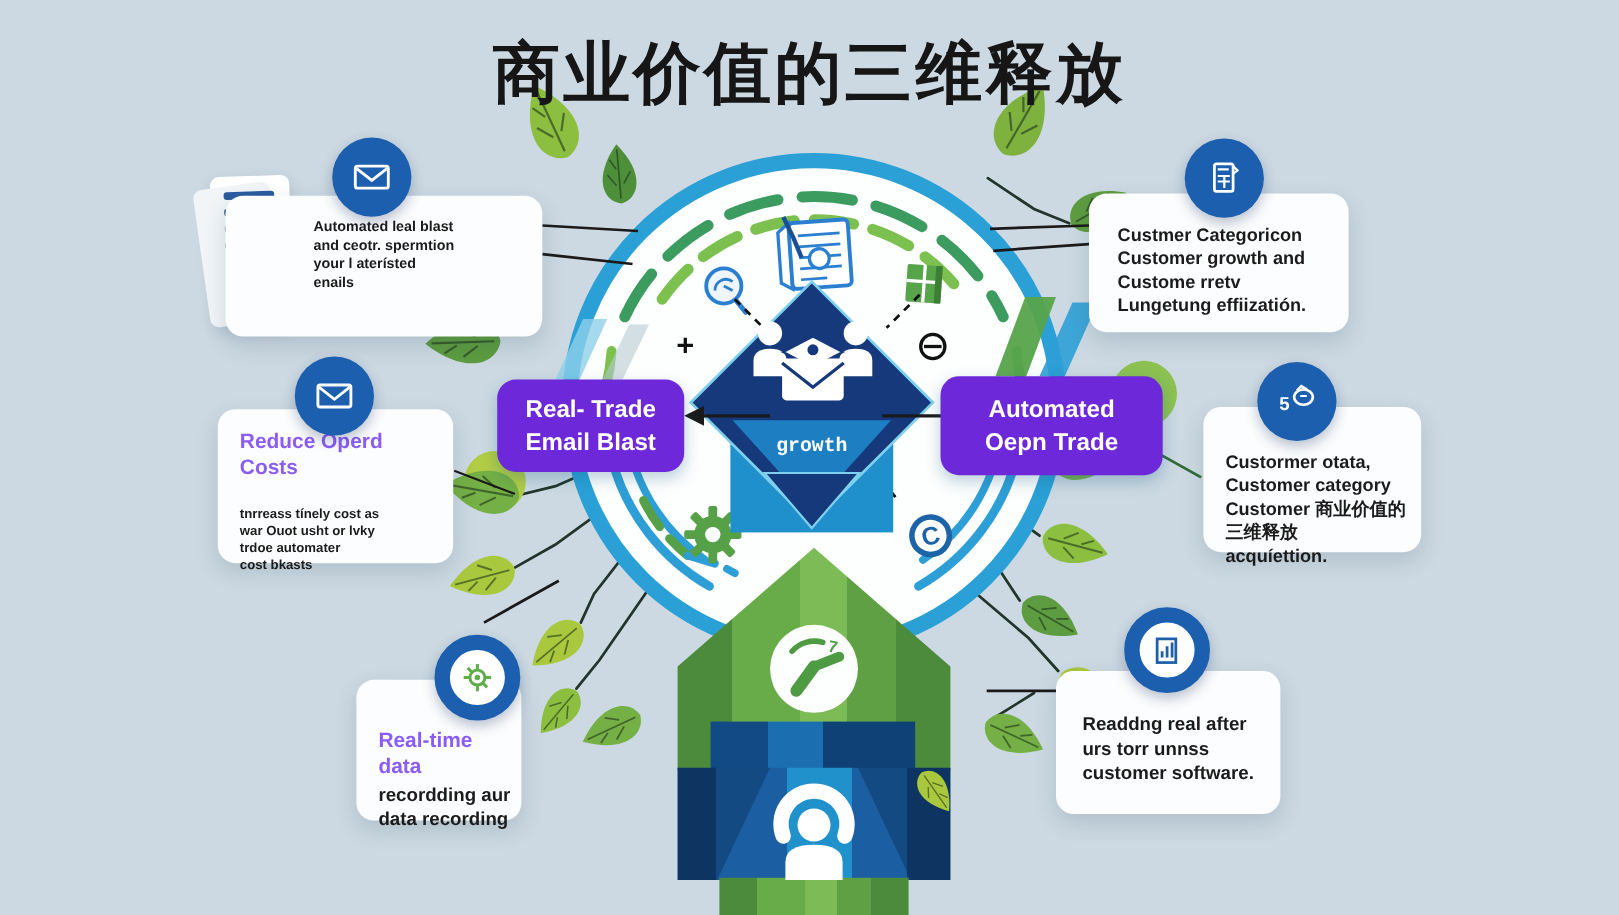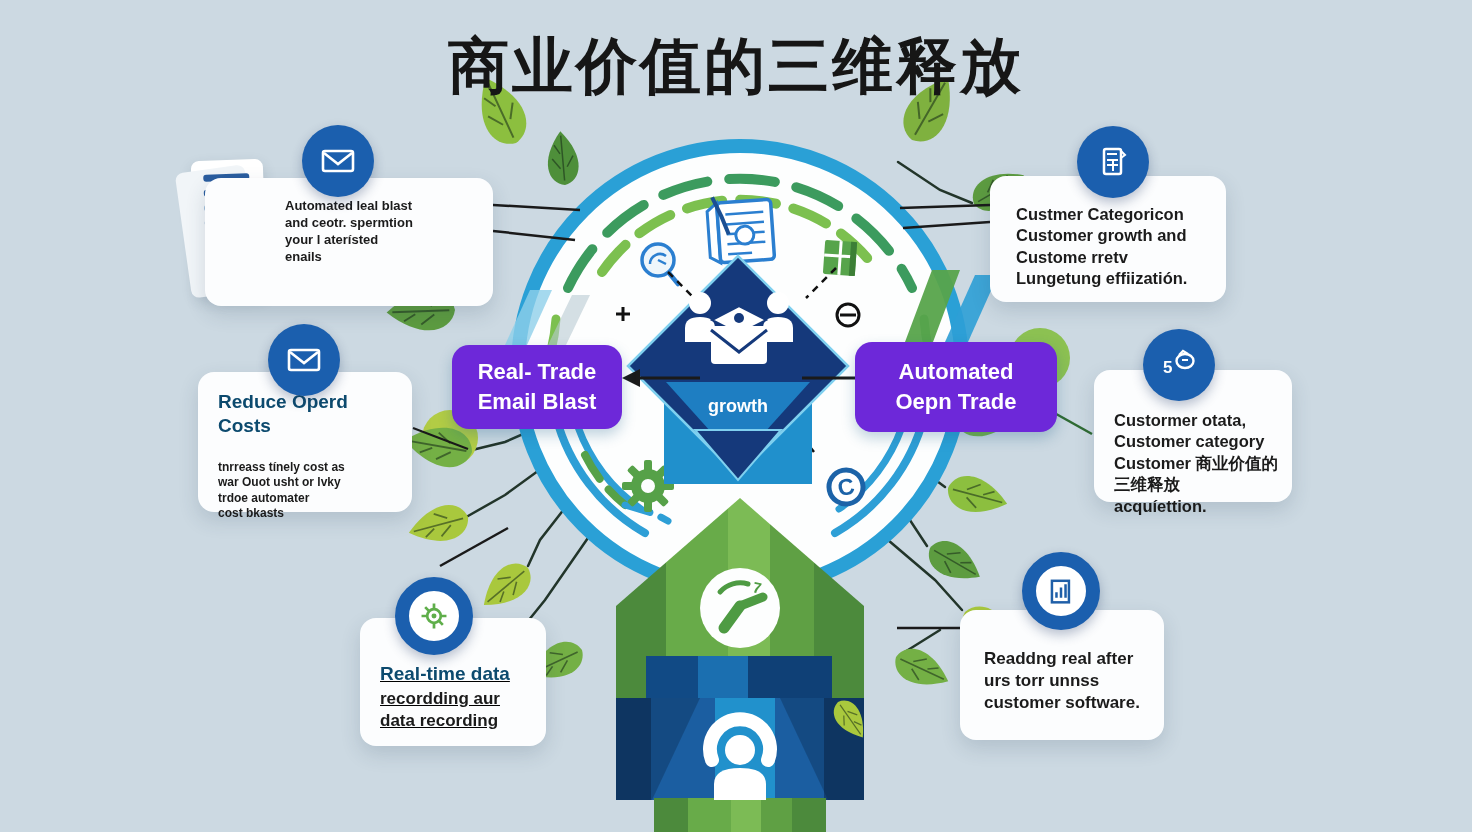--- a/index.html
+++ b/index.html
@@ -4,21 +4,21 @@
 <style>
   html,body{margin:0;padding:0;}
   body{font-family:"Liberation Sans",sans-serif;}
   .canvas{position:relative;width:1472px;height:832px;background:#ccd9e2;overflow:hidden;}
   .scene{position:absolute;left:0;top:0;z-index:1;}
   .page-title{position:absolute;left:0;right:0;top:26px;margin:0;text-align:center;
     font-size:61px;font-weight:700;color:#161616;letter-spacing:3px;z-index:5;}
   .callout{position:absolute;background:#fcfdfe;border-radius:16px;z-index:4;
     box-shadow:0 8px 20px rgba(40,60,85,.16);}
   .callout-text{font-weight:700;font-size:16.5px;line-height:1.3;color:#1b1b1b;white-space:pre-line;}
-  .callout-heading{font-weight:700;font-size:19px;line-height:1.25;color:#0c4a6e;white-space:pre-line;}
+  .callout-heading{font-weight:700;font-size:19px;line-height:1.25;color:#8b5cf6;white-space:pre-line;}
   .badge{position:absolute;z-index:6;border-radius:50%;background:#1b5fae;
     display:flex;align-items:center;justify-content:center;box-shadow:0 5px 12px rgba(25,50,95,.30);}
   .badge.solid{width:72px;height:72px;}
   .badge.ring{width:50px;height:50px;background:#fff;border:14px solid #1b5fae;}
   .tag{position:absolute;z-index:4;background:#6d28d9;border-radius:17px;color:#fff;
     font-weight:700;font-size:22px;line-height:1.35;display:flex;align-items:center;justify-content:center;
     text-align:center;white-space:pre-line;box-shadow:0 6px 14px rgba(25,95,135,.28);}
   .growth-label{position:absolute;z-index:4;color:#fff;font-weight:700;font-size:18px;
     text-align:center;width:90px;}
   .doc-card{position:absolute;left:193px;top:160px;width:72px;height:134px;background:#fff;
@@ -272,21 +272,21 @@
 trdoe automater
 cost bkasts</div>
   </div>
   <div class="badge solid" style="left:268px;top:324px;">
     <svg width="34" height="30" viewBox="0 0 34 30">
       <rect x="2" y="5" width="30" height="20" rx="2" fill="none" stroke="#fff" stroke-width="2.6"></rect>
       <path d="M3,7 L17,18 L31,7" fill="none" stroke="#fff" stroke-width="2.6"></path>
     </svg>
   </div>
 
-  <div class="callout" style="left:360px;top:618px;width:186px;height:128px;text-decoration:underline;">
+  <div class="callout" style="left:324px;top:618px;width:150px;height:128px;">
     <div class="callout-heading" style="padding:44px 8px 0 20px;">Real-time data</div>
     <div class="callout-text" style="padding:2px 8px 0 20px;font-size:17px;">recordding aur
 data recording</div>
   </div>
   <div class="badge ring" style="left:395px;top:577px;">
     <svg width="34" height="34" viewBox="0 0 30 30">
       <g stroke="#5fae4a" fill="none" stroke-width="2.4">
         <circle cx="15" cy="15" r="6"></circle>
         <path d="M15,9 V4 M15,21 V26 M9,15 H4 M21,15 H26 M10.7,10.7 L7.2,7.2 M19.3,19.3 L22.8,22.8"></path>
       </g>
@@ -334,15 +334,15 @@
         <rect x="7" y="6" width="15" height="19"></rect>
         <path d="M11,21 V16 M15,21 V12 M19,21 V9"></path>
       </g>
     </svg>
   </div>
 
   <div class="tag" style="left:452px;top:345px;width:170px;height:84px;">Real- Trade
 Email Blast</div>
   <div class="tag" style="left:855px;top:342px;width:202px;height:90px;">Automated
 Oepn Trade</div>
-  <div class="growth-label" style="left:693px;top:396px;">growth</div>
+  <div class="growth-label" style="left:693px;top:396px;font-family:Liberation Mono, monospace;">growth</div>
 
 </div>
 
 </body></html>

